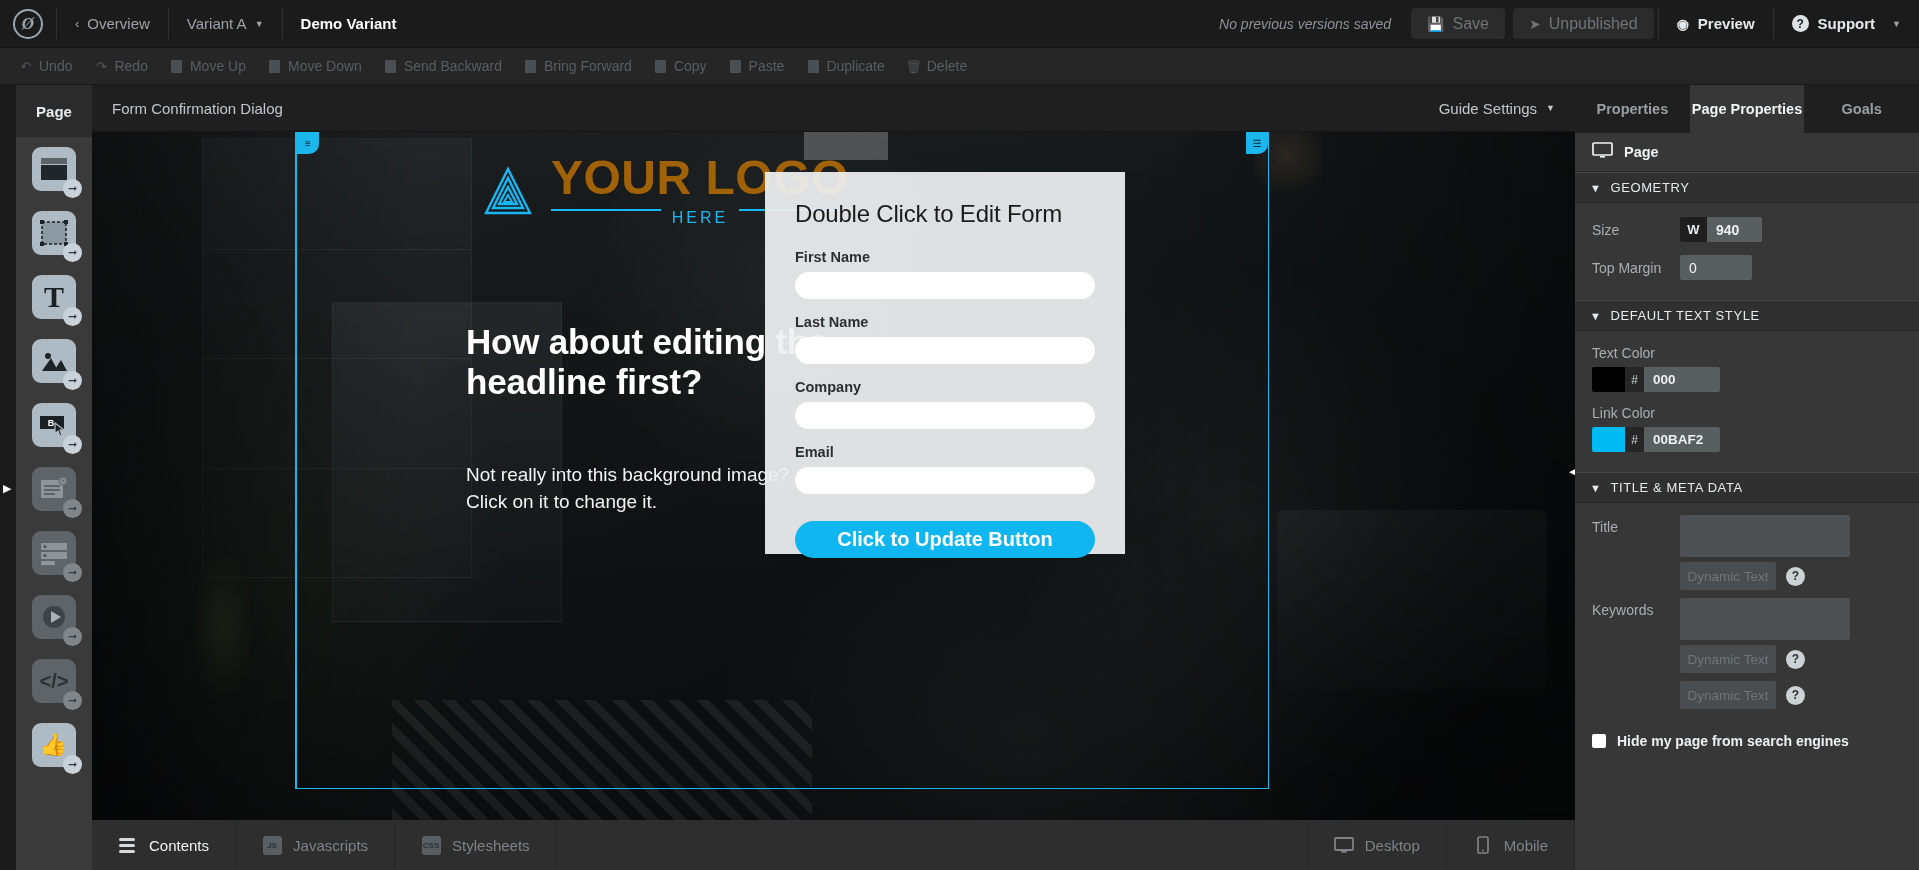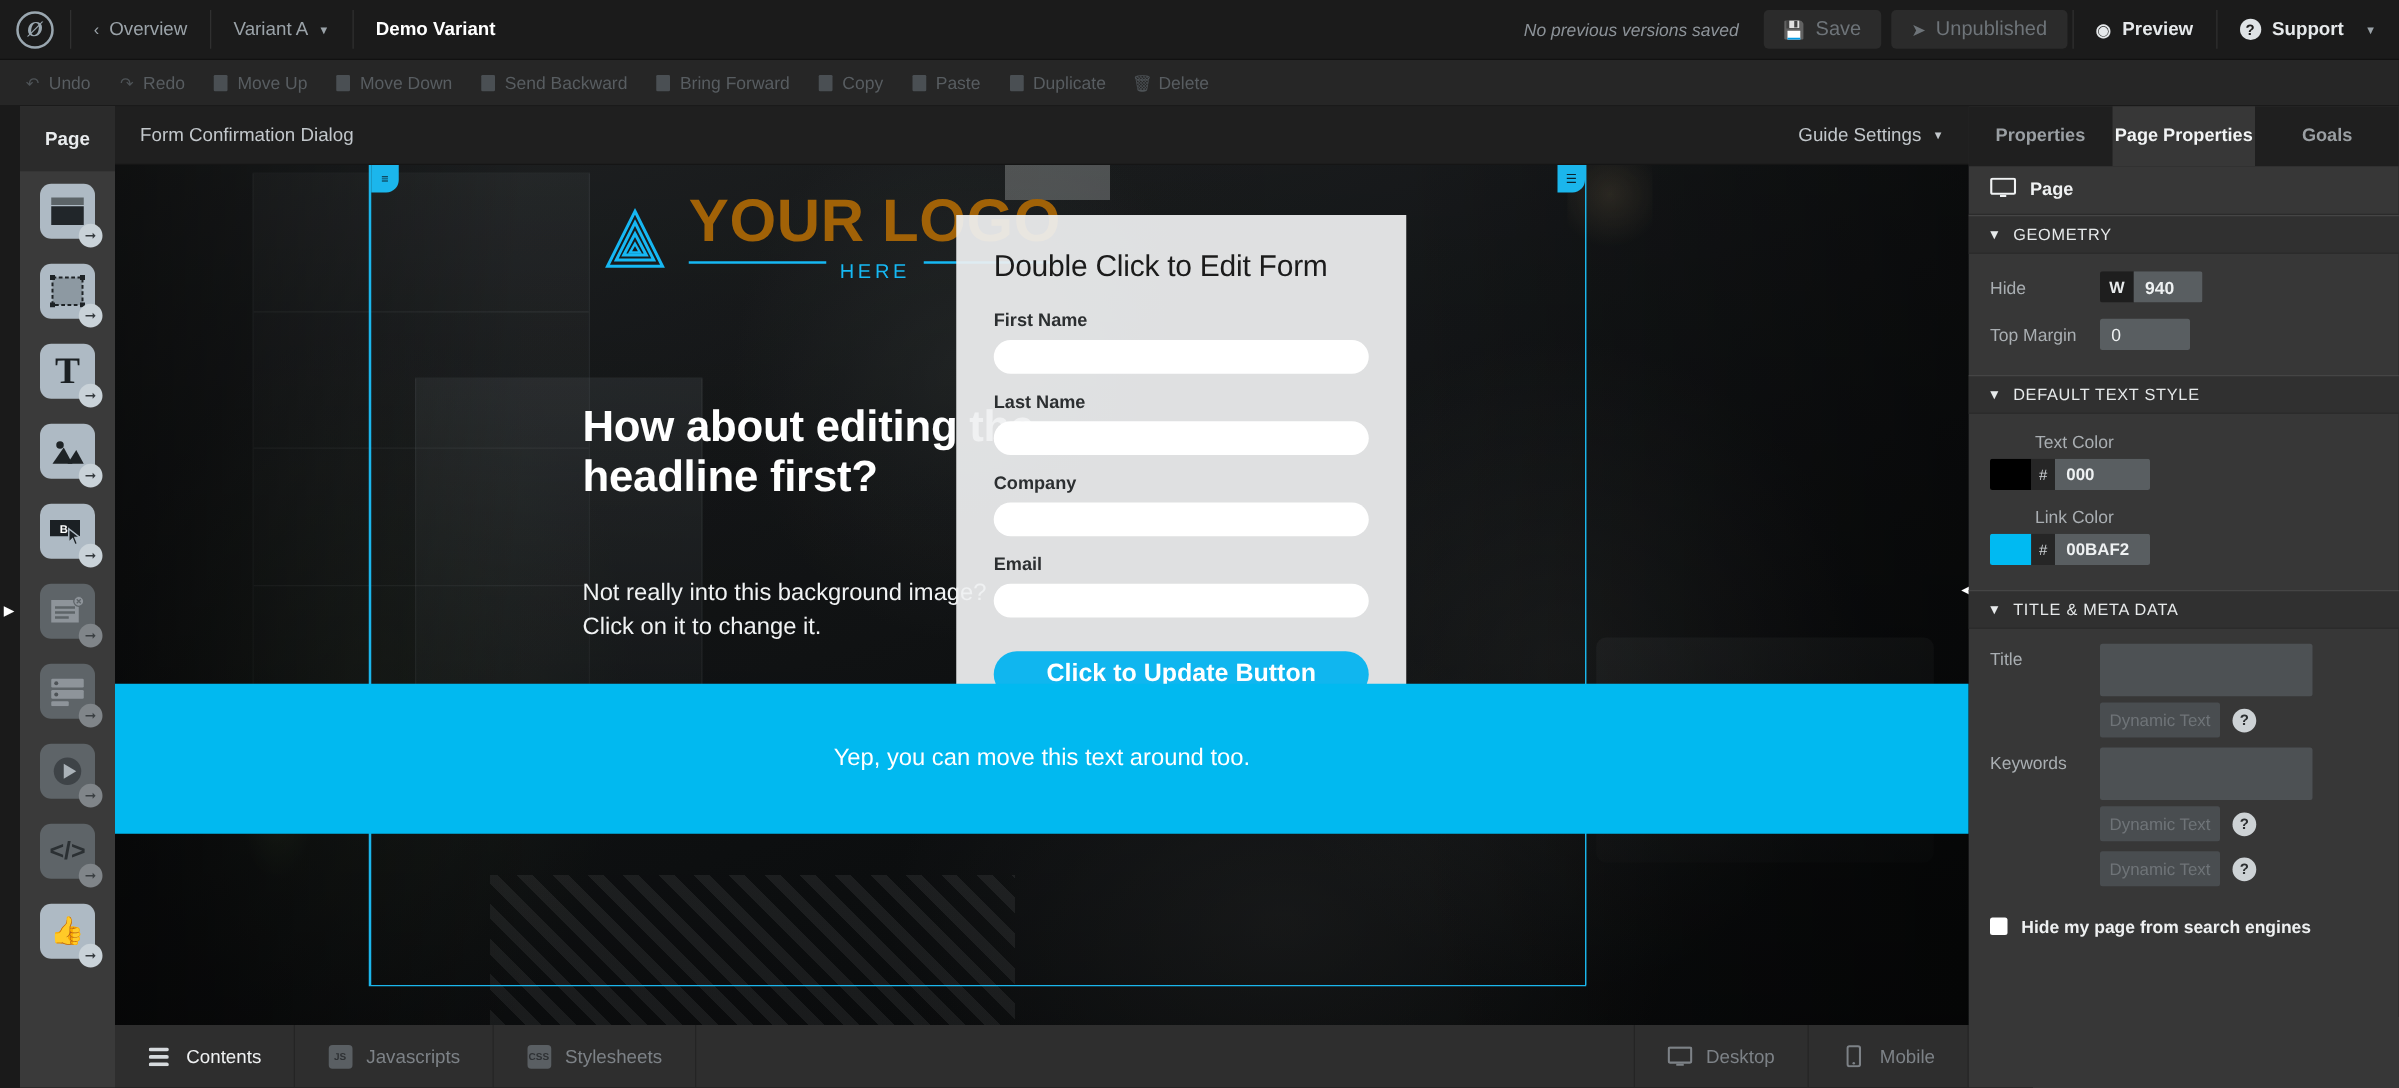--- a/index.html
+++ b/index.html
@@ -182,21 +182,21 @@
   .rp-body { padding:14px 17px 16px; }
   .row { display:flex; align-items:center; margin-bottom:13px; }
   .row .lab { width:88px; color:#a9aeb2; font-size:14px; }
   .wcombo { display:flex; height:25px; border-radius:2px; overflow:hidden; }
   .wcombo .tag { width:27px; background:#1e1e1e; color:#e7eaeb; font-size:13px;
     font-weight:bold; display:flex; align-items:center; justify-content:center; }
   .wcombo .val { width:55px; background:#595e61; color:#eef1f2; font-size:14px;
     font-weight:bold; display:flex; align-items:center; padding-left:9px; }
   .numbox { width:72px; height:25px; background:#595e61; color:#eef1f2;
     font-size:14px; display:flex; align-items:center; padding-left:9px; border-radius:2px; }
-  .clab { color:#a9aeb2; font-size:14px; margin-bottom:6px;margin-left:36px; }
+  .clab { color:#a9aeb2; font-size:14px; margin-bottom:6px; }
   .colorrow { display:flex; height:25px; margin-bottom:13px; border-radius:2px;
     overflow:hidden; width:128px; }
   .sw { width:33px; }
   .hashb { width:19px; background:#262626; color:#cfd3d6; font-size:12px;
     display:flex; align-items:center; justify-content:center; }
   .hexv { flex:1; background:#595e61; color:#eef1f2; font-size:13.5px;
     font-weight:bold; display:flex; align-items:center; padding-left:9px; }
   .mrow { display:flex; margin-bottom:5px; }
   .mrow .lab { width:88px; color:#a9aeb2; font-size:14px; padding-top:4px; }
   .ta { width:170px; height:42px; background:#4d5154; border:none; border-radius:2px;
@@ -477,23 +477,20 @@
 
     <div class="f-lbl">Company</div>
     <input class="f-in" value="" style="">
 
     <div class="f-lbl">Email</div>
     <input class="f-in" value="" style="">
 
     <button class="f-btn">Click to Update Button</button>
   </div>
 
-  <div class="band">
-    <span>Yep, you can move this text around too.</span>
-  </div>
 </div>
 
 <div class="bottombar">
   <div class="bt active">
     <span class="bt-ic">
       <svg width="19" height="15" viewBox="0 0 19 15">
           <rect y="0" width="16" height="3" rx="1.5" fill="#d6dadd"></rect>
           <rect y="6" width="16" height="3" rx="1.5" fill="#d6dadd"></rect>
           <rect y="12" width="16" height="3" rx="1.5" fill="#d6dadd"></rect>
         </svg>
@@ -552,21 +549,21 @@
     </span>
     <span>Page</span>
   </div>
 
   <div class="sec-hdr">
     <span class="chev">▼</span>
     <span>GEOMETRY</span>
   </div>
   <div class="rp-body">
     <div class="row">
-      <span class="lab">Hide</span>
+      <span class="lab">Size</span>
       <span class="wcombo">
         <span class="tag">W</span>
         <span class="val">940</span>
       </span>
     </div>
     <div class="row" style="margin-bottom:4px">
       <span class="lab">Top Margin</span>
       <span class="numbox">0</span>
     </div>
   </div>

